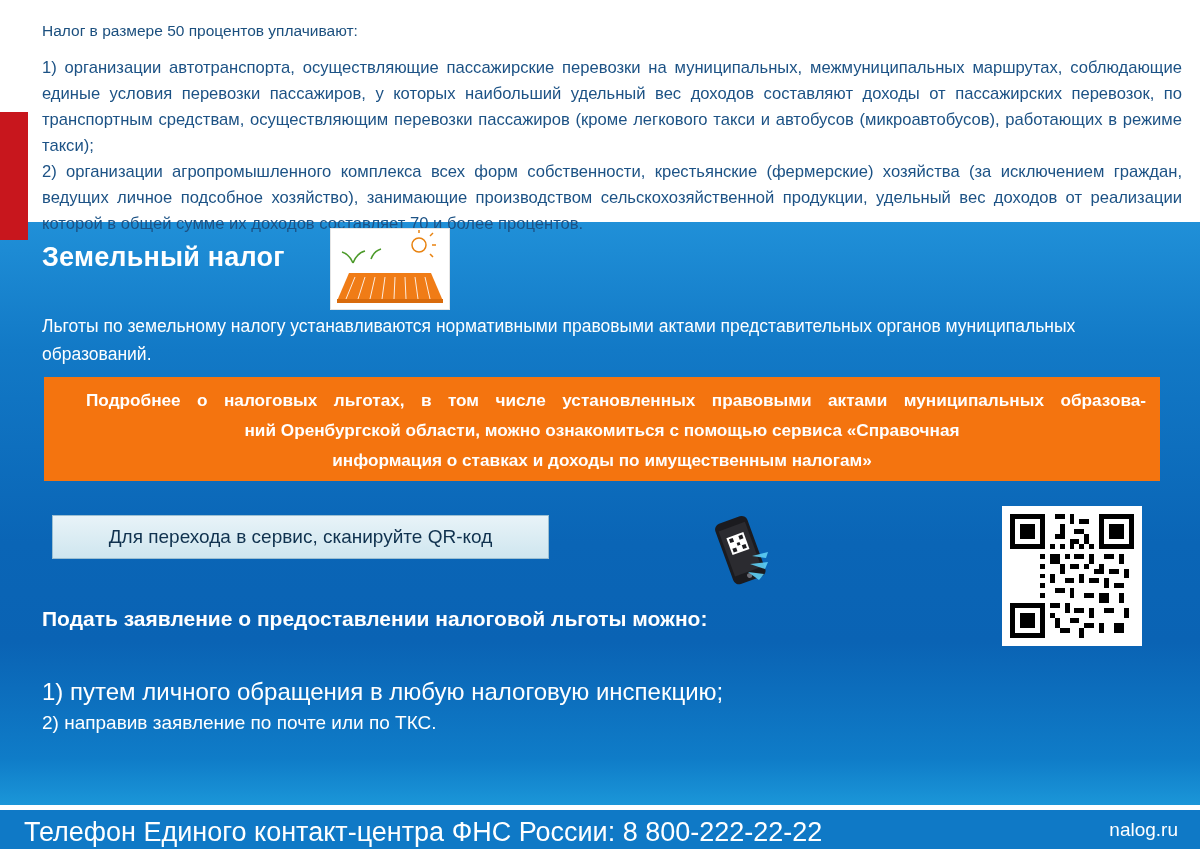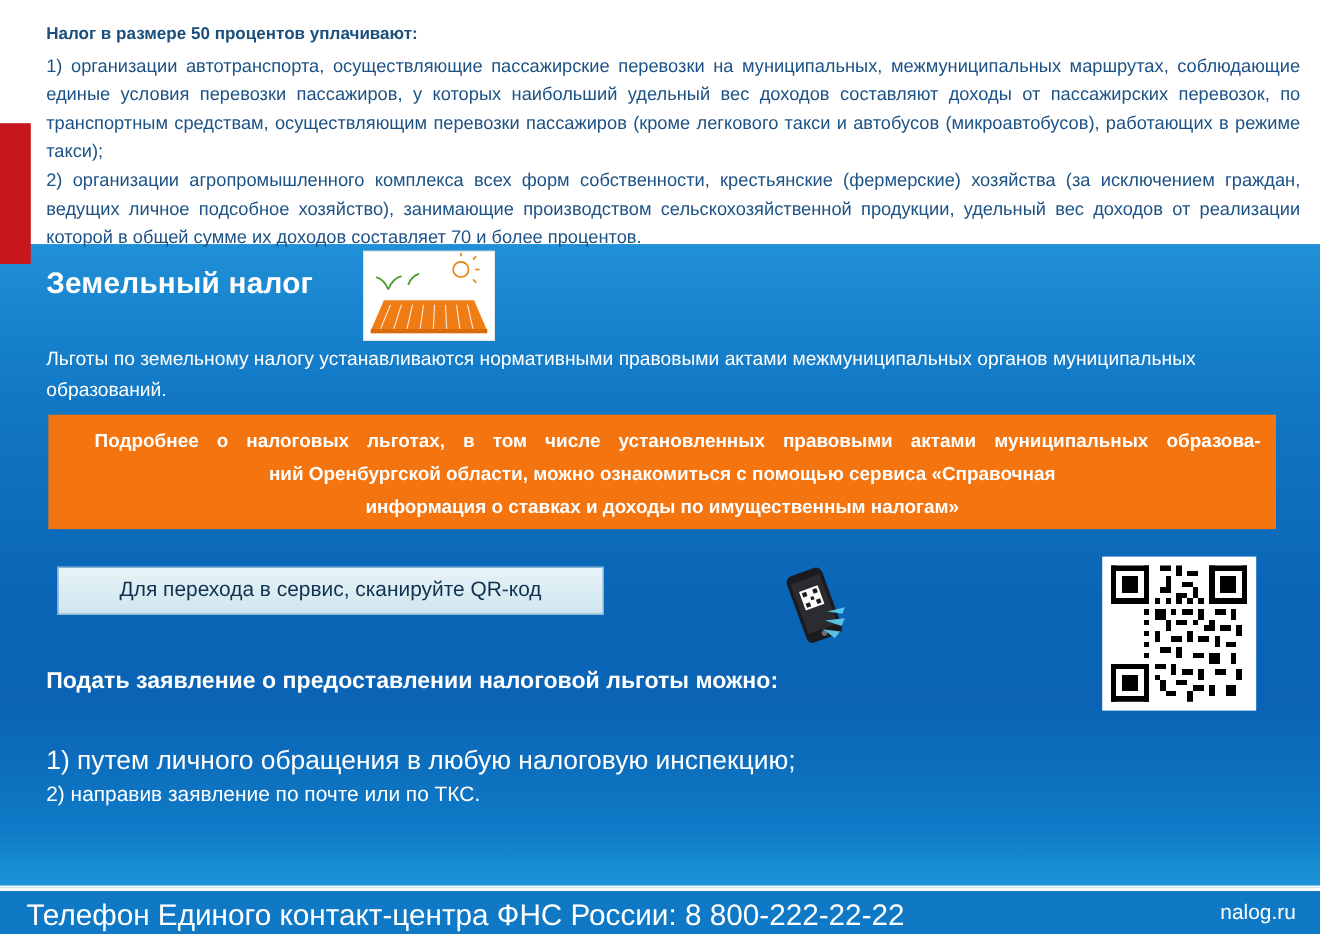--- a/index.html
+++ b/index.html
@@ -42,24 +42,24 @@
   .top-text {
     position: absolute;
     left: 42px;
     top: 18px;
     width: 1140px;
     color: #1b4f7e;
     font-size: 16.5px;
     line-height: 26px;
   }
   .top-head {
-    font-weight: bold;
+    font-weight: normal;
     font-size: 15.5px;
     color: #1b4f7e;
-    margin-bottom: 3px;
+    margin-bottom: 11px;
   }
   .just {
     text-align: justify;
     color: #1c5285;
     font-size: 16.6px;
     line-height: 26px;
   }
   
   .section-title {
     position: absolute;
@@ -238,21 +238,21 @@
         <line x1="54" y1="48" x2="51" y2="70"></line>
         <line x1="64" y1="48" x2="63" y2="70"></line>
         <line x1="74" y1="48" x2="75" y2="70"></line>
         <line x1="84" y1="48" x2="87" y2="70"></line>
         <line x1="94" y1="48" x2="99" y2="70"></line>
       </g>
       <rect x="6" y="70" width="106" height="4" fill="#d96b0c"></rect>
     </svg>
   </div>
 
-  <div class="paragraph-white">Льготы по земельному налогу устанавливаются нормативными правовыми актами межмуниципальных органов муниципальных образований.</div>
+  <div class="paragraph-white">Льготы по земельному налогу устанавливаются нормативными правовыми актами представительных органов муниципальных образований.</div>
 
   <div class="orange-box">
     <div class="l1">Подробнее о налоговых льготах, в том числе установленных правовыми актами муниципальных образова-</div>
     <div>ний Оренбургской области, можно ознакомиться с помощью сервиса «Справочная</div>
     <div>информация о ставках и доходы по имущественным налогам»</div>
   </div>
 
   <div class="qr-caption">Для перехода  в сервис, сканируйте QR-код</div>
 
   <div class="phone-img">

